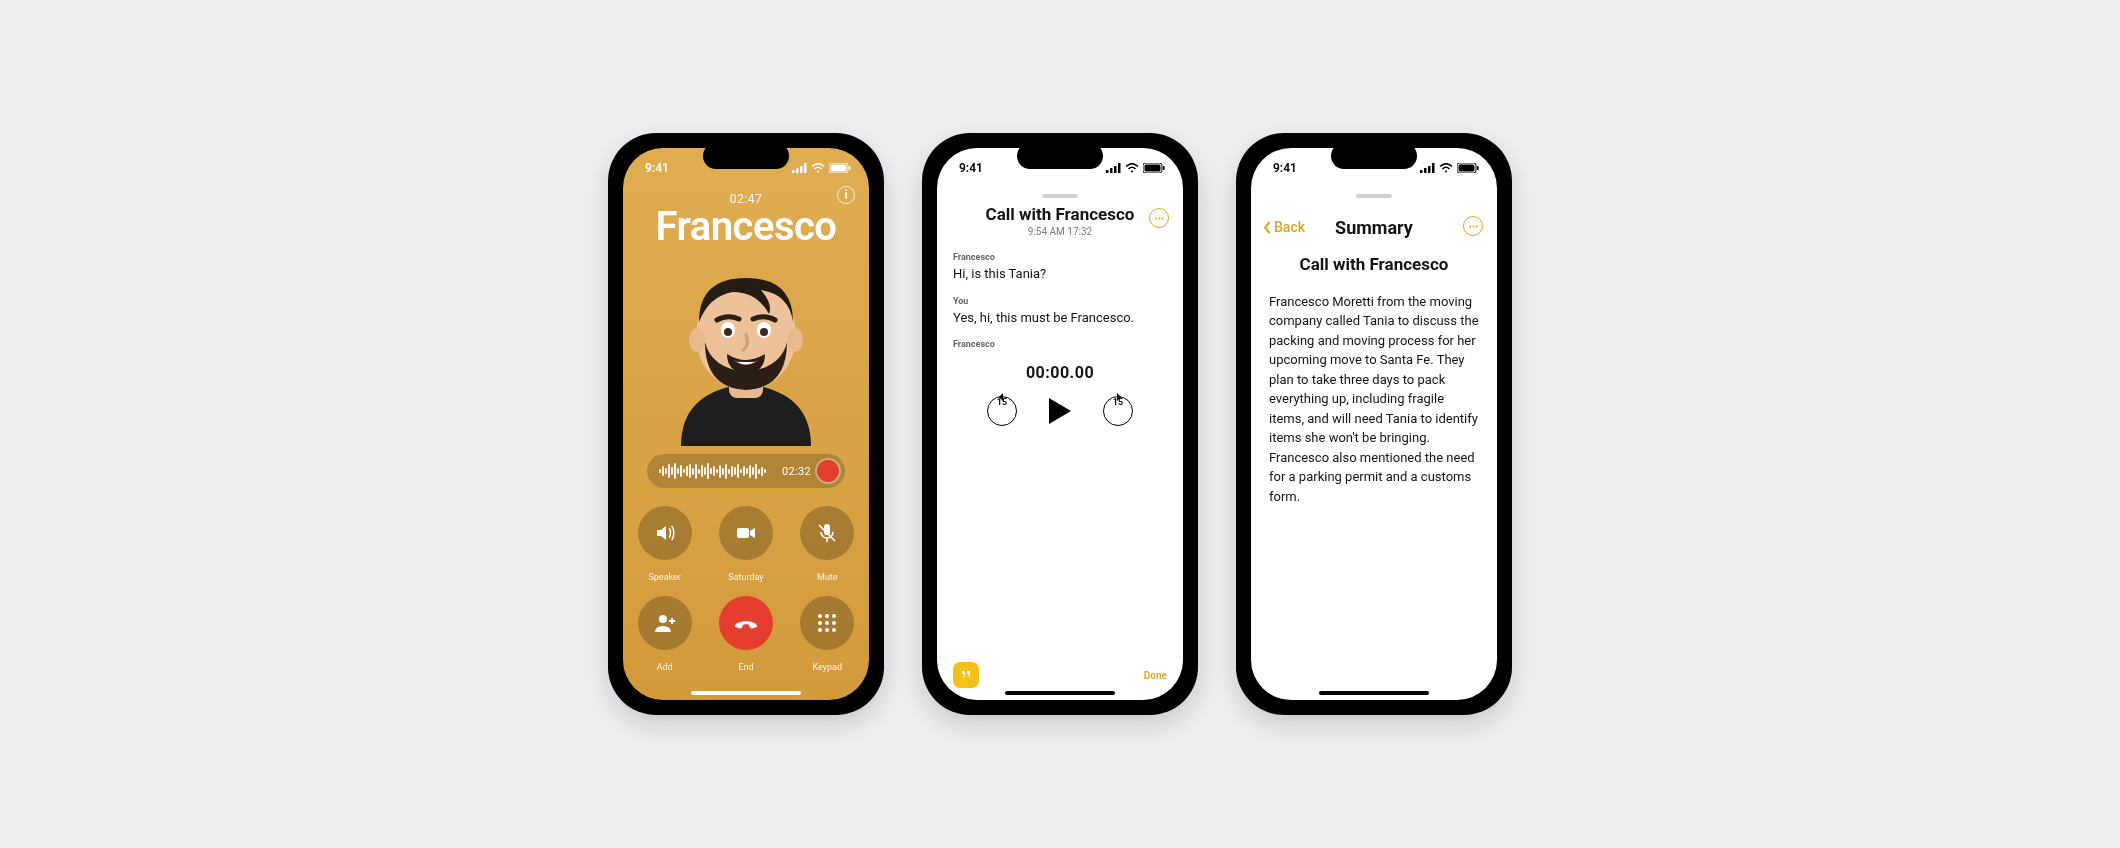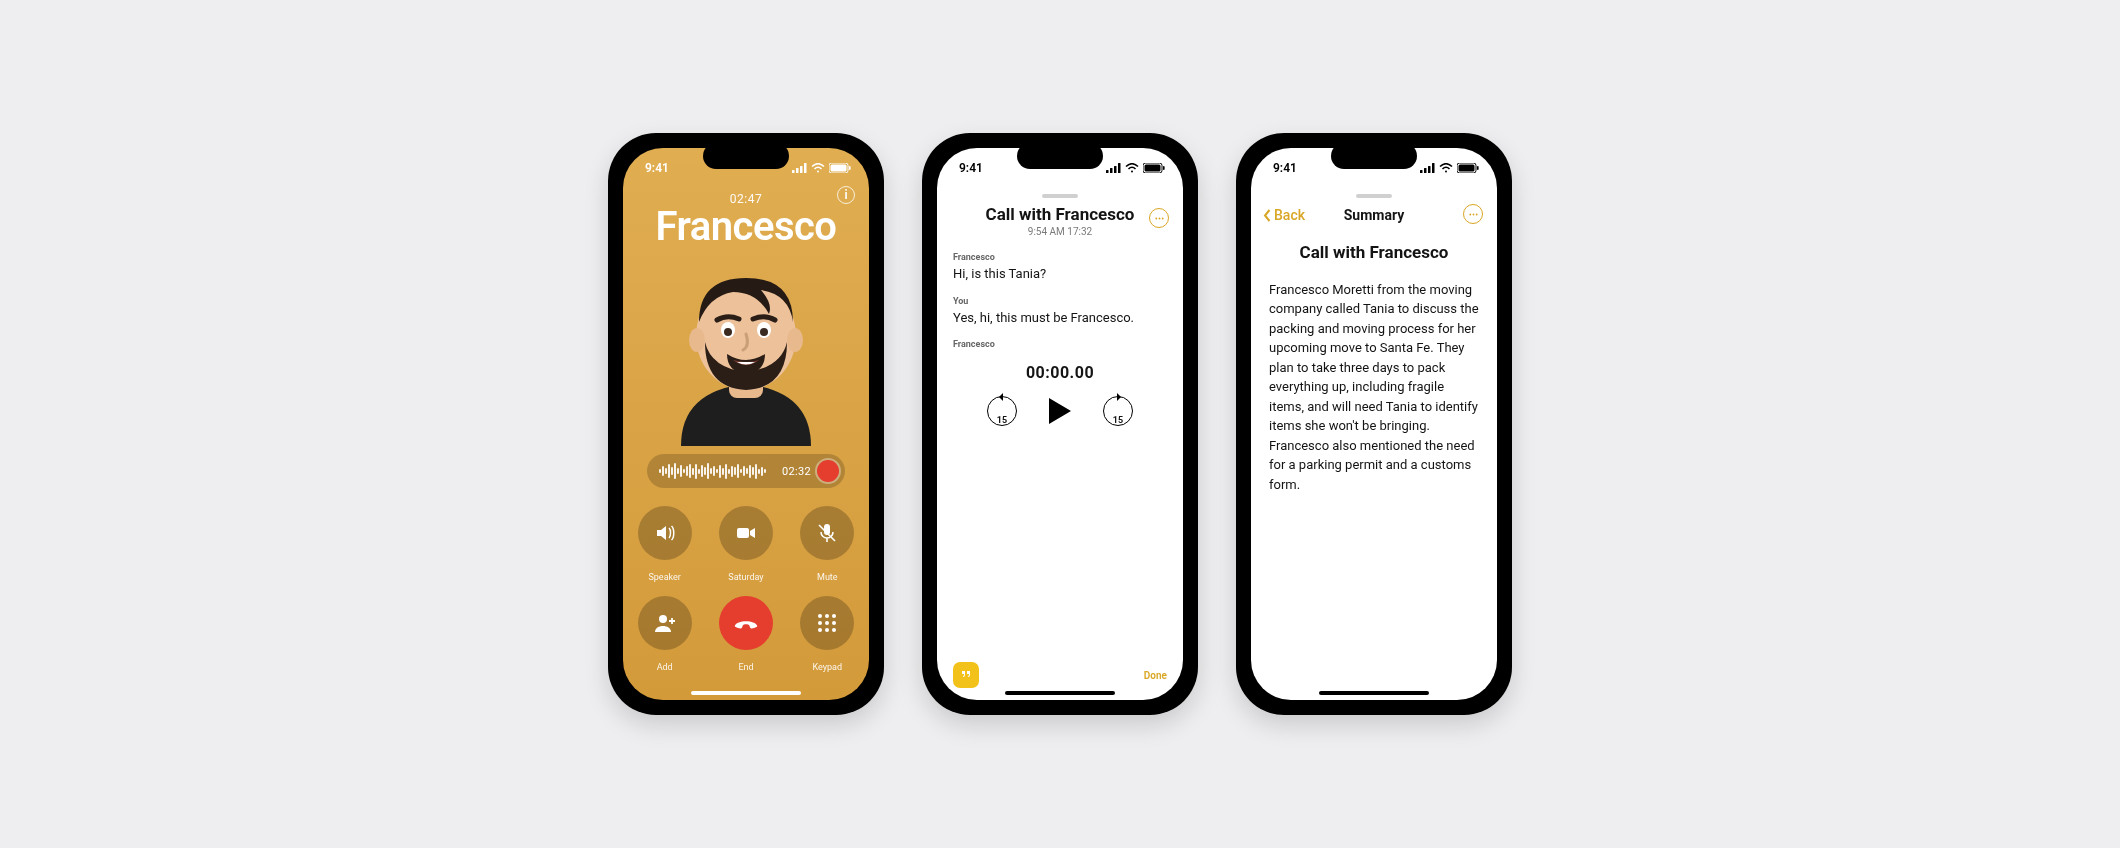--- a/index.html
+++ b/index.html
@@ -117,36 +117,36 @@
   .msg{margin-bottom:12px;}
   .msg .who{font-size:9px;font-weight:700;color:#666;margin-bottom:2px;}
   .msg.fade .text{
       background:linear-gradient(#000 0%, #000 45%, rgba(0,0,0,.25) 100%);
       -webkit-background-clip:text;background-clip:text;color:transparent;
   }
 
   .playback{margin-top:6px;text-align:center;}
   .pb-time{font-size:16px;font-weight:700;letter-spacing:.5px;}
   .pb-controls{margin-top:14px;display:flex;align-items:center;justify-content:center;gap:30px;}
-  .skip{width:30px;height:30px;border:1.6px solid #000;border-radius:50%;display:flex;align-items:flex-end;justify-content:center;font-size:9px;font-weight:700;position:relative;}
+  .skip{width:30px;height:30px;border:1.6px solid #000;border-radius:50%;display:flex;align-items:flex-start;justify-content:center;font-size:9px;font-weight:700;position:relative;}
   .skip::before{content:"";position:absolute;top:-4px;left:50%;transform:translateX(-50%);border:4px solid transparent;}
   .skip.back::before{border-right-color:#000;left:38%;}
   .skip.fwd::before{border-left-color:#000;left:62%;}
 
   .note-footer{
     position:absolute;bottom:12px;left:0;right:0;display:flex;align-items:center;
     justify-content:space-between;padding:0 16px;
   }
   .app-icon{width:26px;height:26px;border-radius:7px;background:#f3c21a;display:flex;align-items:center;justify-content:center;}
   .done{color:var(--gold);font-size:10px;font-weight:600;}
 
   
-  .sum-header{position:relative;text-align:center;margin-top:6px;padding:0 16px;height:22px;display:flex;align-items:center;justify-content:center;}
+  .sum-header{position:relative;text-align:center;margin-top:18px;padding:0 16px;height:22px;display:flex;align-items:center;justify-content:center;}
   .sum-header .back{position:absolute;left:12px;display:flex;align-items:center;gap:3px;color:var(--gold);font-size:14px;font-weight:500;}
-  .sum-header .title{font-size:14px;font-weight:700;}
+  .sum-header .title{font-size:18px;font-weight:700;}
   .sum-header .menu{position:absolute;right:14px;top:0;width:20px;height:20px;border:1.5px solid var(--gold);border-radius:50%;display:flex;align-items:center;justify-content:center;}
 
   .summary-body{padding:14px 18px;font-size:13px;line-height:1.5;}
   .summary-title{font-size:17px;font-weight:700;text-align:center;margin-bottom:14px;}
 
   .home-indicator{position:absolute;bottom:5px;left:50%;transform:translateX(-50%);width:110px;height:4px;border-radius:3px;background:#000;}
   .call-screen .home-indicator{background:#fff;}
 
 </style>
 </head>

